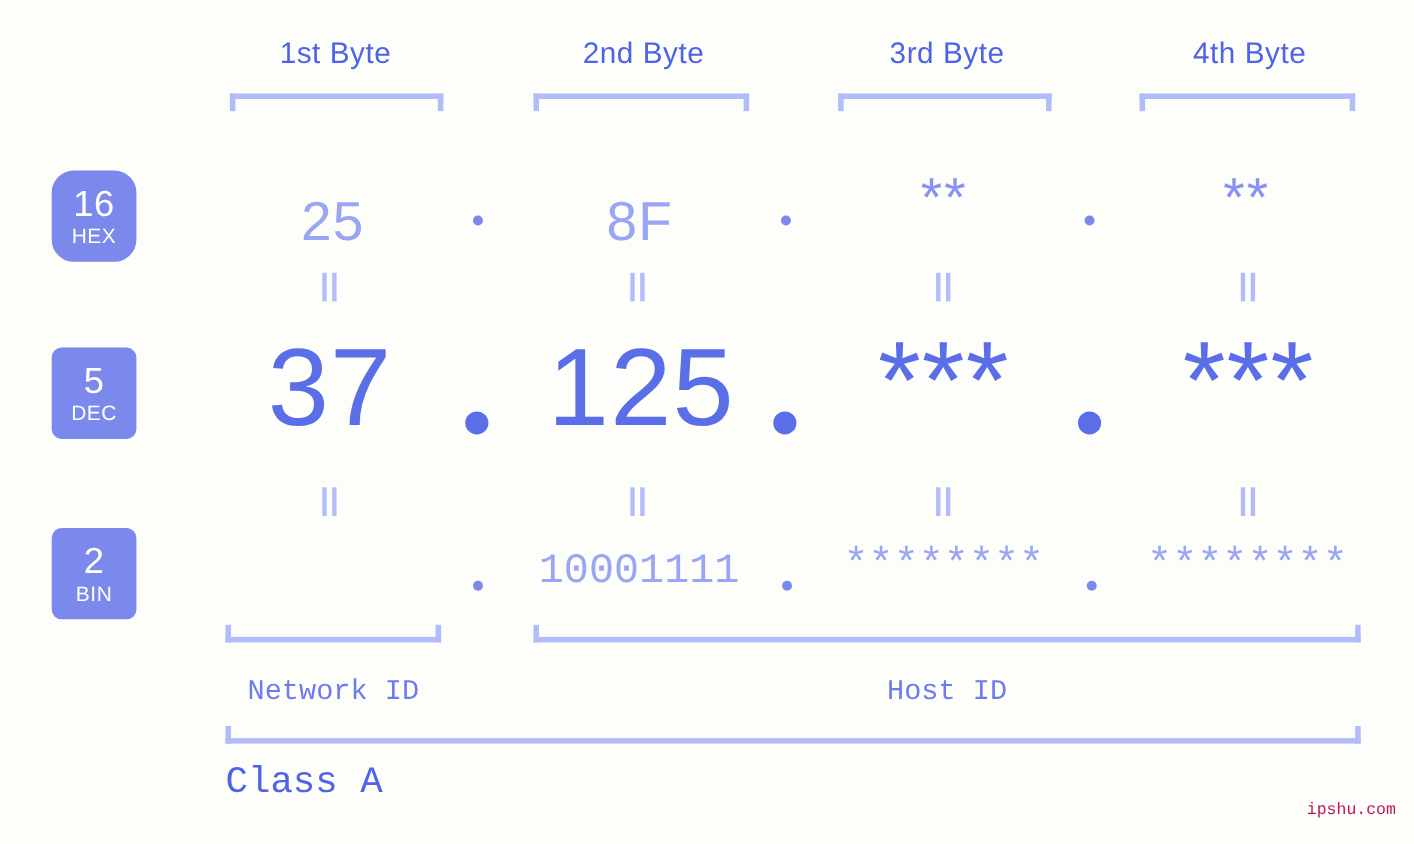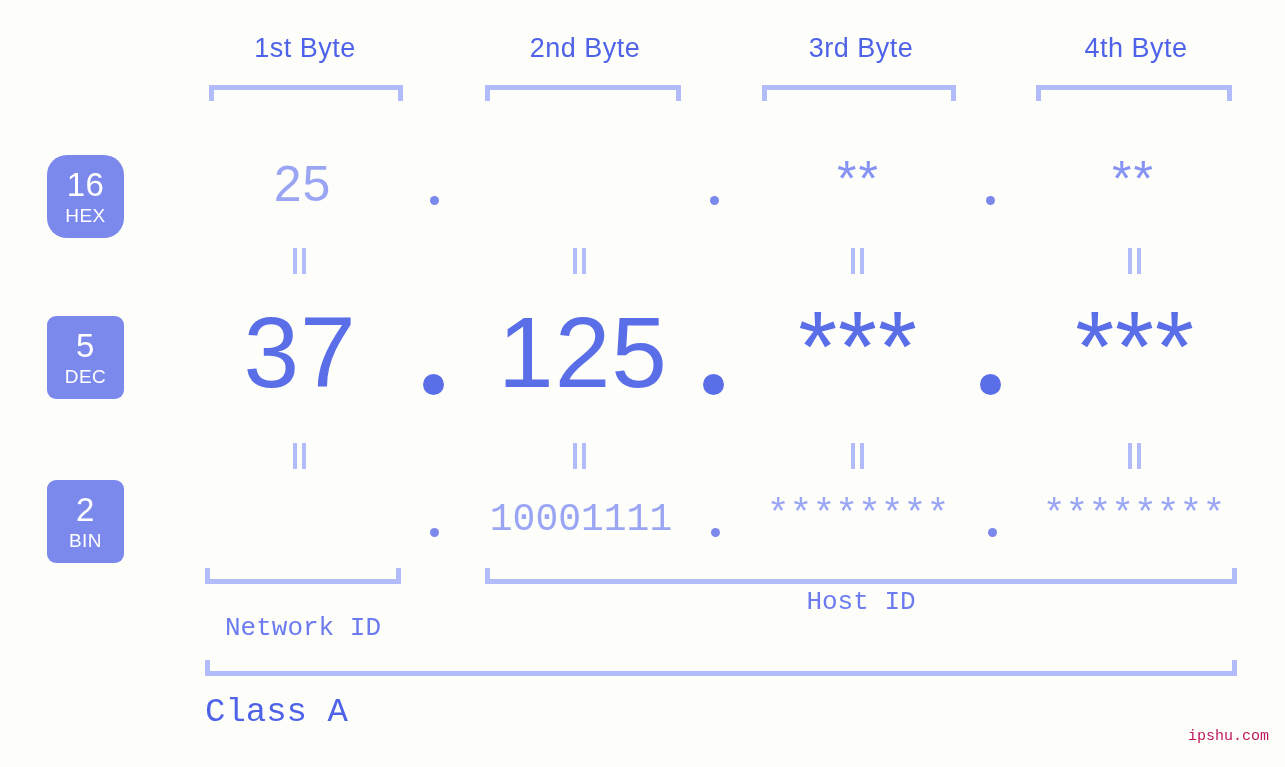--- a/index.html
+++ b/index.html
@@ -81,20 +81,21 @@
   .val {
     position: absolute;
     text-align: center;
     white-space: nowrap;
     font-family: "Liberation Sans", sans-serif;
   }
   .hex-val {
     font-size: 50px;
     color: #9aa6f4;
     letter-spacing: 1px;
+    margin-top: 17px;
   }
   .hex-star {
     font-size: 50px;
     color: #8793f2;
     letter-spacing: 2px;
   }
   .dec-val {
     font-size: 100px;
     color: #5a6ee8;
     letter-spacing: 1px;
@@ -176,20 +177,21 @@
   <div class="bracket-down" style="left:1036px; top:85px; width:196px;"></div>
 
   <div class="badge" style="top:155px; height:83px;border-radius:20px;">
     <span class="num">16</span>
     <span class="nm">HEX</span>
   </div>
 
   <div class="val hex-val" style="left:205px; top:155px; width:195px;">25</div>
   <div class="dot dot-hex" style="left:430px; top:196px;"></div>
 
+  <div class="val hex-val" style="left:484px; top:155px; width:195px;">8F</div>
   <div class="dot dot-hex" style="left:710px; top:196px;"></div>
 
   <div class="val hex-star" style="left:761px; top:150px; width:195px;">**</div>
   <div class="dot dot-hex" style="left:986px; top:196px;"></div>
 
   <div class="val hex-star" style="left:1036px; top:150px; width:195px;">**</div>
 
   <div class="eq" style="left:293px; top:248px;">
       <i></i>
       <i></i>
@@ -252,20 +254,20 @@
 
   <div class="val bin-val" style="left:757px; top:493px; width:202px;">********</div>
   <div class="dot dot-bin" style="left:988px; top:528px;"></div>
 
   <div class="val bin-val" style="left:1033px; top:493px; width:202px;">********</div>
 
   <div class="bracket-up" style="left:205px; top:568px; width:196px;"></div>
   <div class="bracket-up" style="left:485px; top:568px; width:752px;"></div>
 
   <div class="sec-label" style="left:205px; top:613px; width:196px;">Network ID</div>
-  <div class="sec-label" style="left:485px; top:587px; width:752px;">Host ID</div>
+  <div class="sec-label" style="left:485px; top:613px; width:752px;">Host ID</div>
 
   <div class="bracket-up" style="left:205px; top:660px; width:1032px;"></div>
   <div class="class-label" style="left:205px; top:693px; width:1032px;">Class A</div>
 
   <div class="watermark">ipshu.com</div>
 
 </div>
 
 </body></html>

